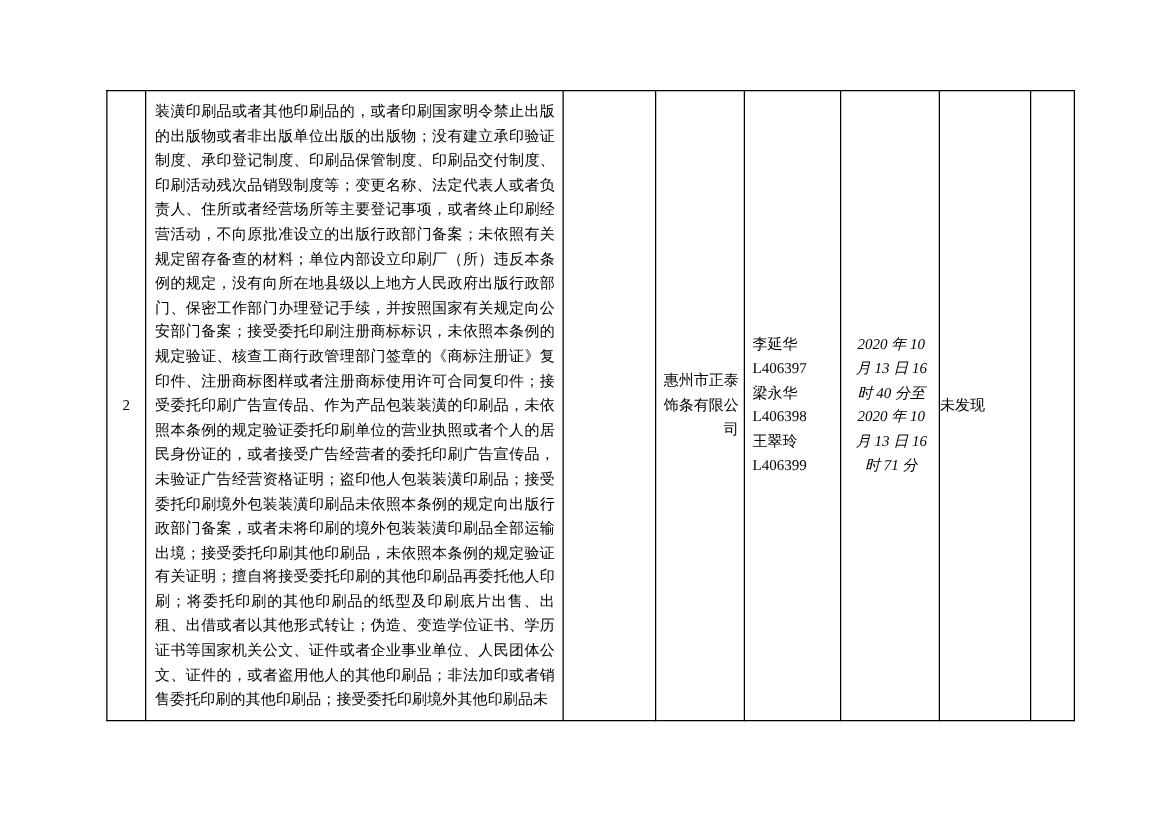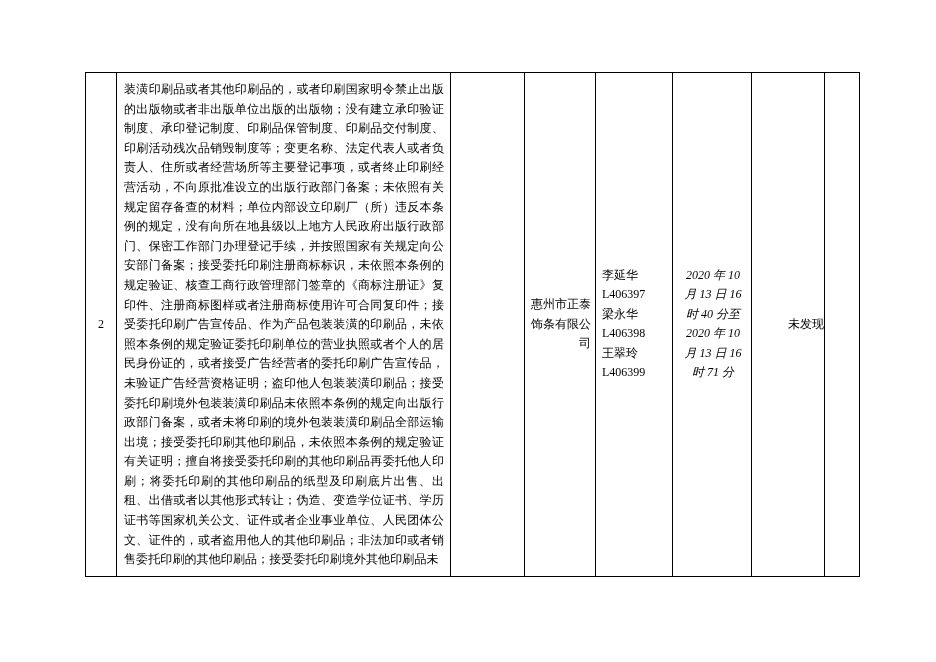--- a/index.html
+++ b/index.html
@@ -58,21 +58,21 @@
     text-align: left;
   }
   td.col-time {
     width: 78px;
     vertical-align: middle;
     text-align: center;
     font-style: italic;
   }
   td.col-result {
     width: 72px;
-    text-align: right;
+    text-align: left;
     vertical-align: middle;
   }
   td.col-blank2 {
     width: 34px;
   }
   .content-body {
     padding: 7px 6px 6px 7px;
     text-align: justify;
     text-justify: inter-ideograph;
     font-size: 12px;

